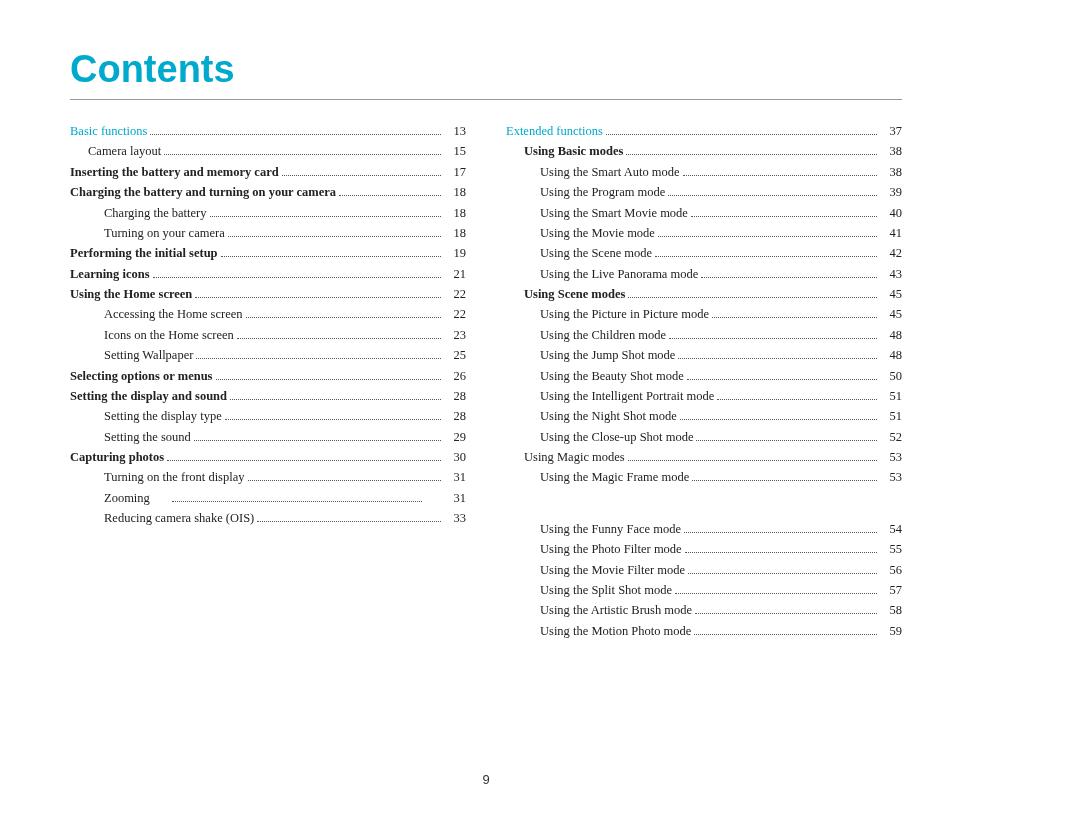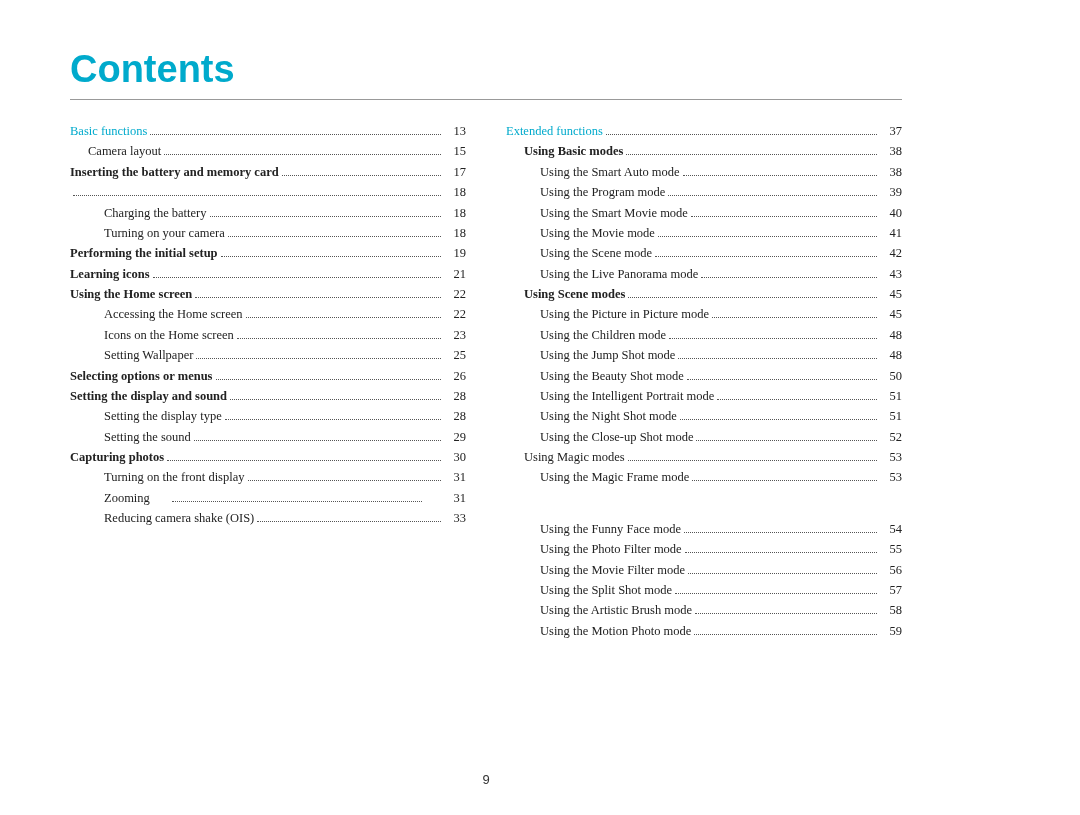--- a/index.html
+++ b/index.html
@@ -89,20 +89,21 @@
           <span class="toc-label">Camera layout</span>
           <span class="toc-dots"></span>
           <span class="toc-page">15</span>
         </div>
         <div class="toc-entry" style="padding-left: 0px;">
           <span class="toc-label" style="font-weight: bold;">Inserting the battery and memory card</span>
           <span class="toc-dots"></span>
           <span class="toc-page">17</span>
         </div>
         <div class="toc-entry" style="padding-left: 0px;">
+          <span class="toc-label" style="font-weight: bold;">Charging the battery and turning on your camera</span>
           <span class="toc-dots"></span>
           <span class="toc-page">18</span>
         </div>
         <div class="toc-entry" style="padding-left: 34px;">
           <span class="toc-label">Charging the battery</span>
           <span class="toc-dots"></span>
           <span class="toc-page">18</span>
         </div>
         <div class="toc-entry" style="padding-left: 34px;">
           <span class="toc-label">Turning on your camera</span>

